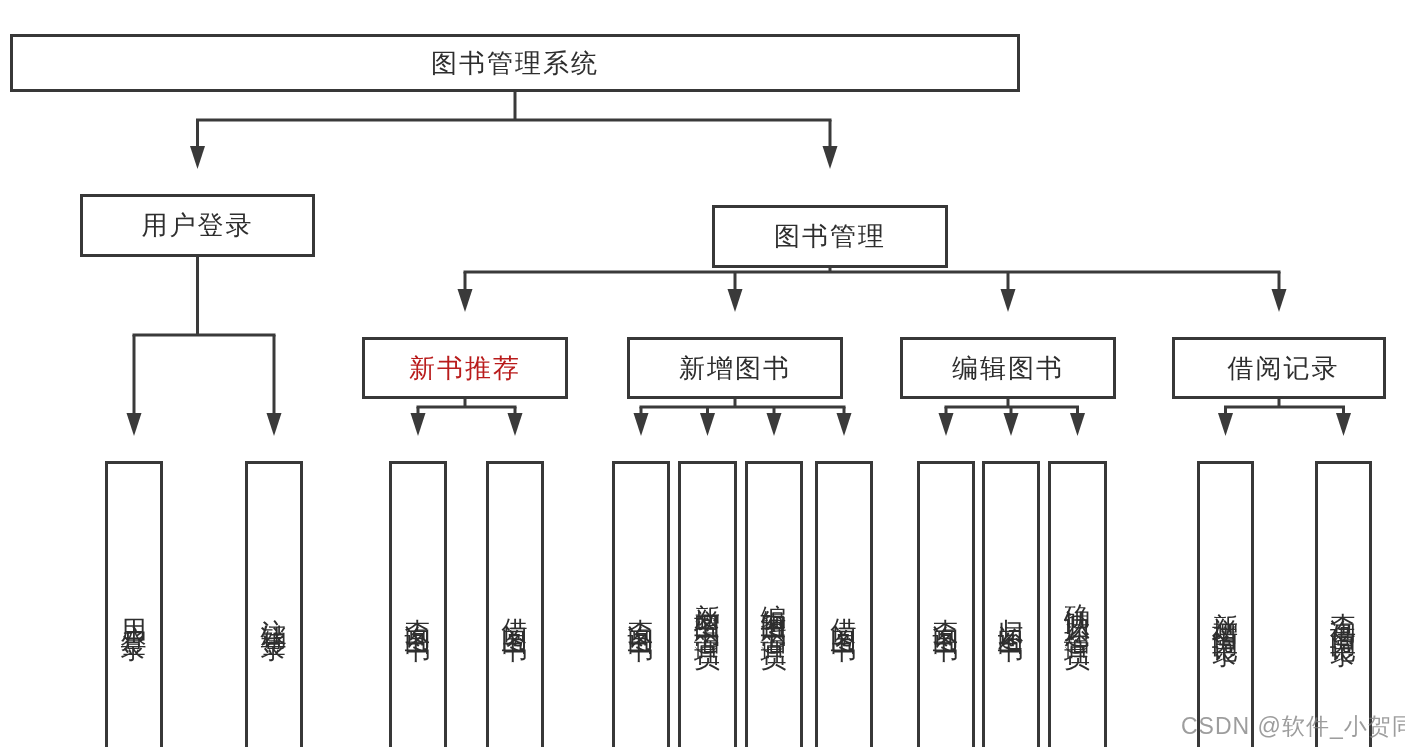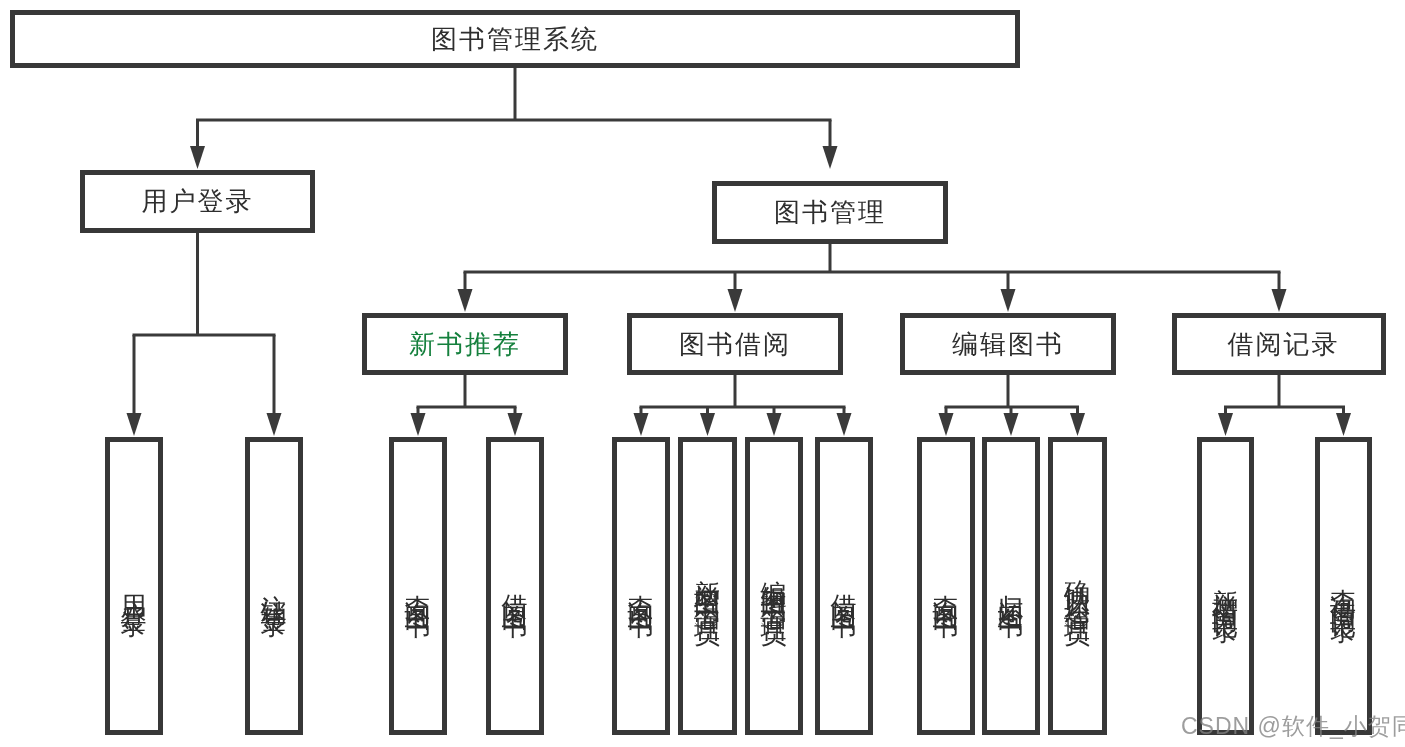--- a/index.html
+++ b/index.html
@@ -18,25 +18,26 @@
     position: absolute;
     left: 0; top: 0;
     width: 1405px;
     height: 747px;
     pointer-events: none;
   }
   .node {
     position: absolute;
     box-sizing: border-box;
     background: #ffffff;
-    border: 5px solid #f9a8d4;
+    border: 3px solid #f9a8d4;
     display: flex;
     align-items: center;
     justify-content: center;
     color: #2e2e2e;
+    margin-top: 24px;
   }
   .node .lbl-h {
     font-size: 26px;
     letter-spacing: 2px;
     white-space: nowrap;
   }
   .node .lbl-v {
     writing-mode: vertical-rl;
     text-orientation: mixed;
     font-size: 26px;
@@ -117,25 +118,25 @@
   <div id="watermark">CSDN @软件_小贺同学</div>
 <div class="node" style="left: 10px; top: 10px; width: 1010px; height: 58px; border-color: rgb(56, 56, 56); color: rgb(46, 46, 46);">
       <span class="lbl-h">图书管理系统</span>
     </div>
     <div class="node" style="left: 80px; top: 170px; width: 235px; height: 63px; border-color: rgb(56, 56, 56); color: rgb(46, 46, 46);">
       <span class="lbl-h">用户登录</span>
     </div>
     <div class="node" style="left: 712px; top: 181px; width: 236px; height: 63px; border-color: rgb(56, 56, 56); color: rgb(46, 46, 46);">
       <span class="lbl-h">图书管理</span>
     </div>
-    <div class="node" style="left: 362px; top: 313px; width: 206px; height: 62px; border-color: rgb(56, 56, 56); color: #15803d;">
+    <div class="node" style="left: 362px; top: 313px; width: 206px; height: 62px; border-color: rgb(56, 56, 56); color: #b91c1c;">
       <span class="lbl-h">新书推荐</span>
     </div>
     <div class="node" style="left: 627px; top: 313px; width: 216px; height: 62px; border-color: rgb(56, 56, 56); color: rgb(46, 46, 46);">
-      <span class="lbl-h">图书借阅</span>
+      <span class="lbl-h">新增图书</span>
     </div>
     <div class="node" style="left: 900px; top: 313px; width: 216px; height: 62px; border-color: rgb(56, 56, 56); color: rgb(46, 46, 46);">
       <span class="lbl-h">编辑图书</span>
     </div>
     <div class="node" style="left: 1172px; top: 313px; width: 214px; height: 62px; border-color: rgb(56, 56, 56); color: rgb(46, 46, 46); padding-left: 9px;">
       <span class="lbl-h">借阅记录</span>
     </div>
     <div class="node" style="left: 105px; top: 437px; width: 58px; height: 298px; border-color: rgb(56, 56, 56); color: rgb(46, 46, 46);">
       <span class="lbl-v">用户登录</span>
     </div>

